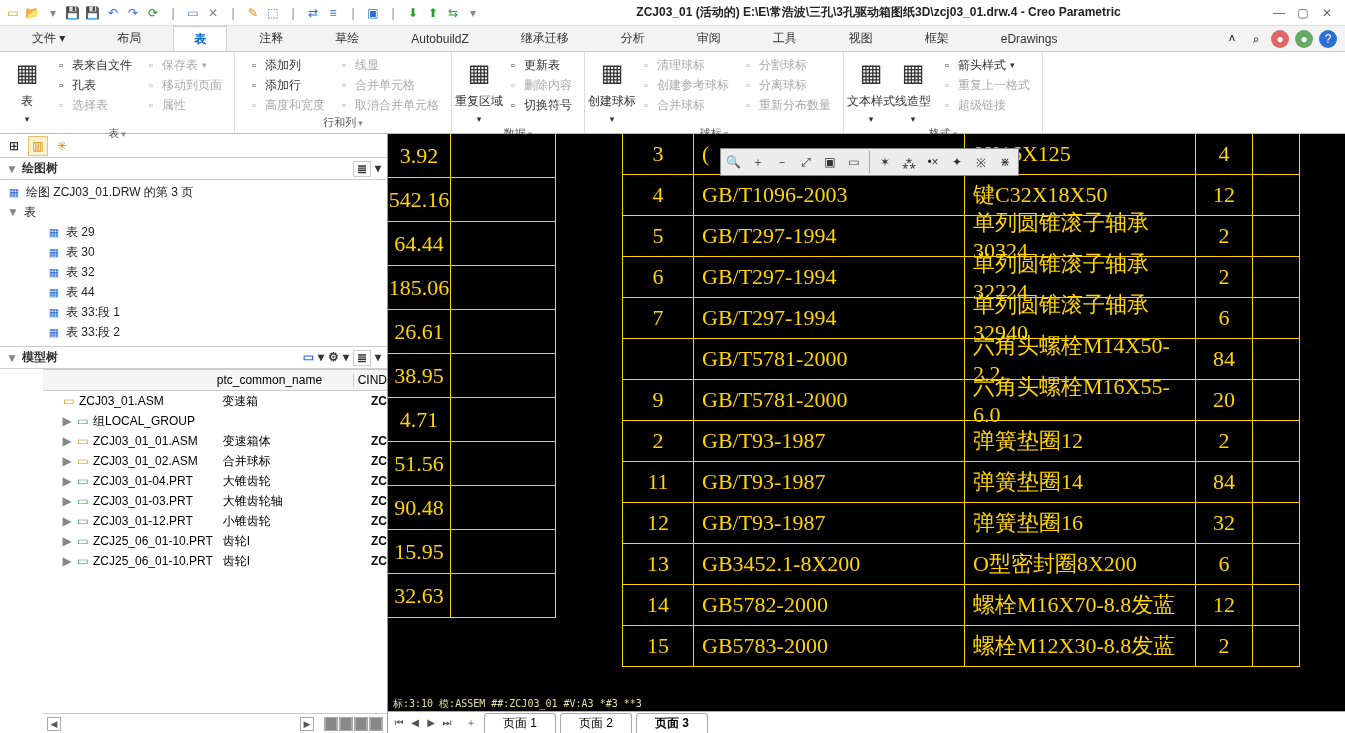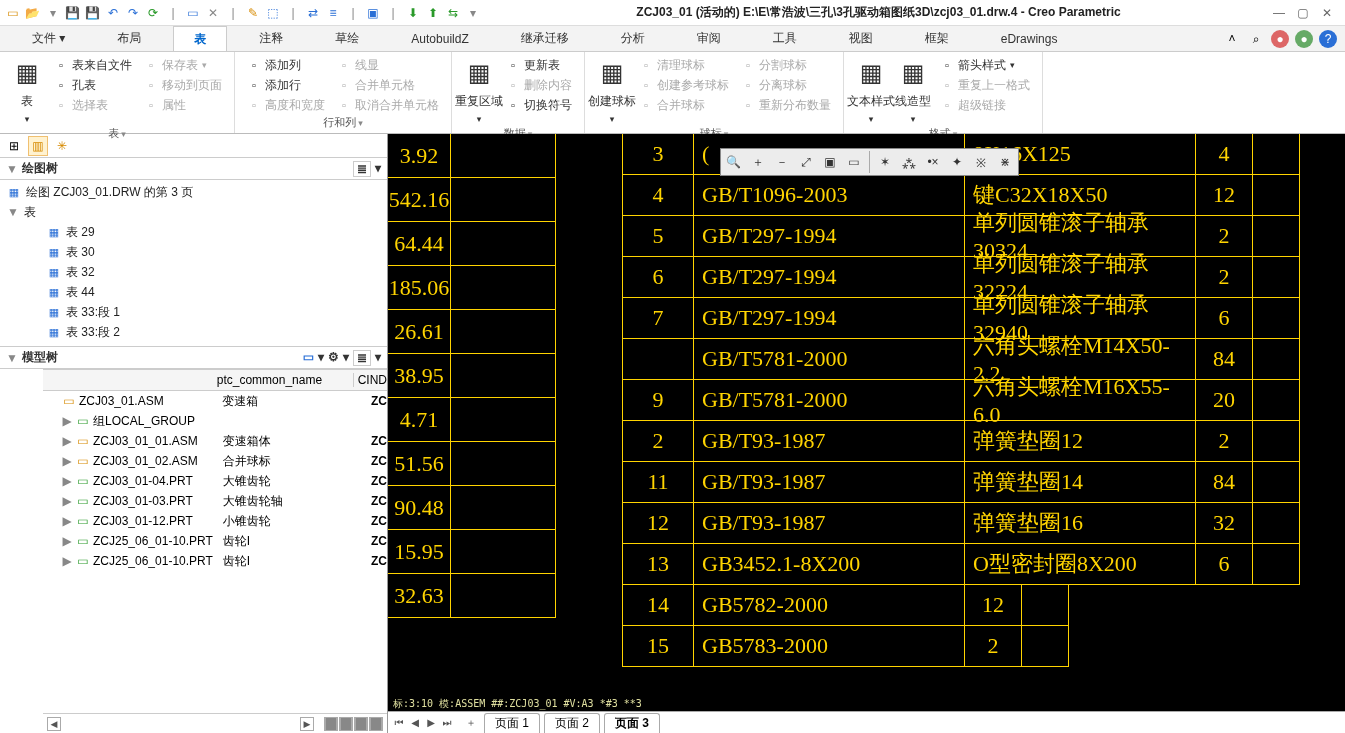--- a/index.html
+++ b/index.html
@@ -77,21 +77,21 @@
 .dwg-right{ position:absolute; left:235px; top:0;}
 .dwg-right .r1{ width:72px; justify-content:center;}
 .dwg-right .r2{ width:272px;}
 .dwg-right .r3{ width:232px;}
 .dwg-right .r4{ width:58px; justify-content:center;}
 .dwg-right .r5{ width:48px;}
 .status-line{ position:absolute; left:5px; bottom:0; color:#e0e0a0; font-size:10px; font-family:monospace;}
 .page-tabs{ height:22px; background:#fff; border-top:1px solid #aaa; display:flex; align-items:center; padding:0 4px; gap:6px;}
 .page-tabs .nav{ display:flex; gap:2px;}
 .page-tabs .nav span{ width:14px; height:14px; display:inline-flex; align-items:center; justify-content:center; color:#555; font-size:10px;}
-.page-tabs .tab{ padding:1px 10px; border:1px solid #aaa; border-bottom:none; font-size:12px; border-radius:3px 3px 0 0;}
+.page-tabs .tab{ padding:1px 18px; border:1px solid #aaa; border-bottom:none; font-size:12px; border-radius:3px 3px 0 0;}
 .page-tabs .tab.active{ background:#fff; font-weight:bold;}
 .tiny-square{ width:3px; height:3px; background:#888; display:inline-block;}
 
 
 .c-blue{color:#2a6fd6;} .c-green{color:#2a9a2a;} .c-orange{color:#d68a00;} .c-red{color:#cc3333;}
 .c-gray{color:#888;}
 </style>
 </head>
 <body>
 
@@ -655,26 +655,28 @@
           <div class="dwg-row">
             <div class="dwg-cell r1">13</div>
             <div class="dwg-cell r2">GB3452.1-8X200</div>
             <div class="dwg-cell r3">O型密封圈8X200</div>
             <div class="dwg-cell r4">6</div>
             <div class="dwg-cell r5"></div>
           </div>
           <div class="dwg-row">
             <div class="dwg-cell r1">14</div>
             <div class="dwg-cell r2">GB5782-2000</div>
+            <div class="dwg-cell r3">螺栓M16X70-8.8发蓝</div>
             <div class="dwg-cell r4">12</div>
             <div class="dwg-cell r5"></div>
           </div>
           <div class="dwg-row">
             <div class="dwg-cell r1">15</div>
             <div class="dwg-cell r2">GB5783-2000</div>
+            <div class="dwg-cell r3">螺栓M12X30-8.8发蓝</div>
             <div class="dwg-cell r4">2</div>
             <div class="dwg-cell r5"></div>
           </div>
         </div>
 
       <div class="status-line">标:3:10   模:ASSEM   ##:ZCJ03_01   #V:A3   *#3 **3</div>
     </div>
     <div class="page-tabs">
       <div class="nav">
         <span>⏮</span>

